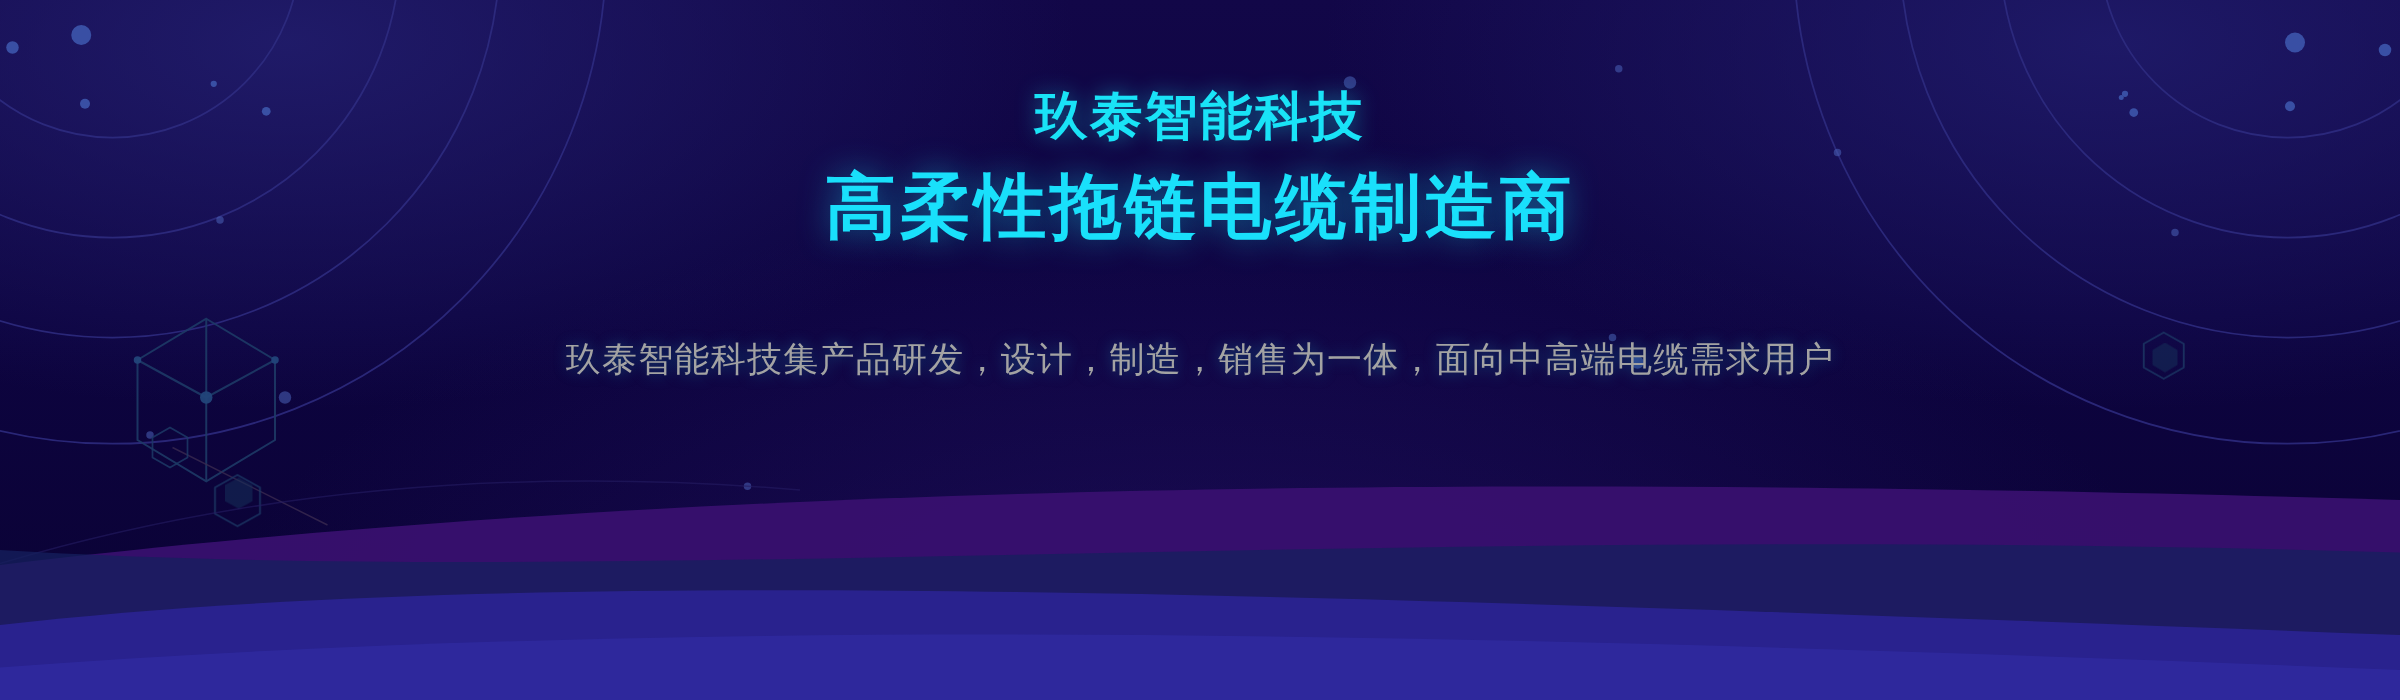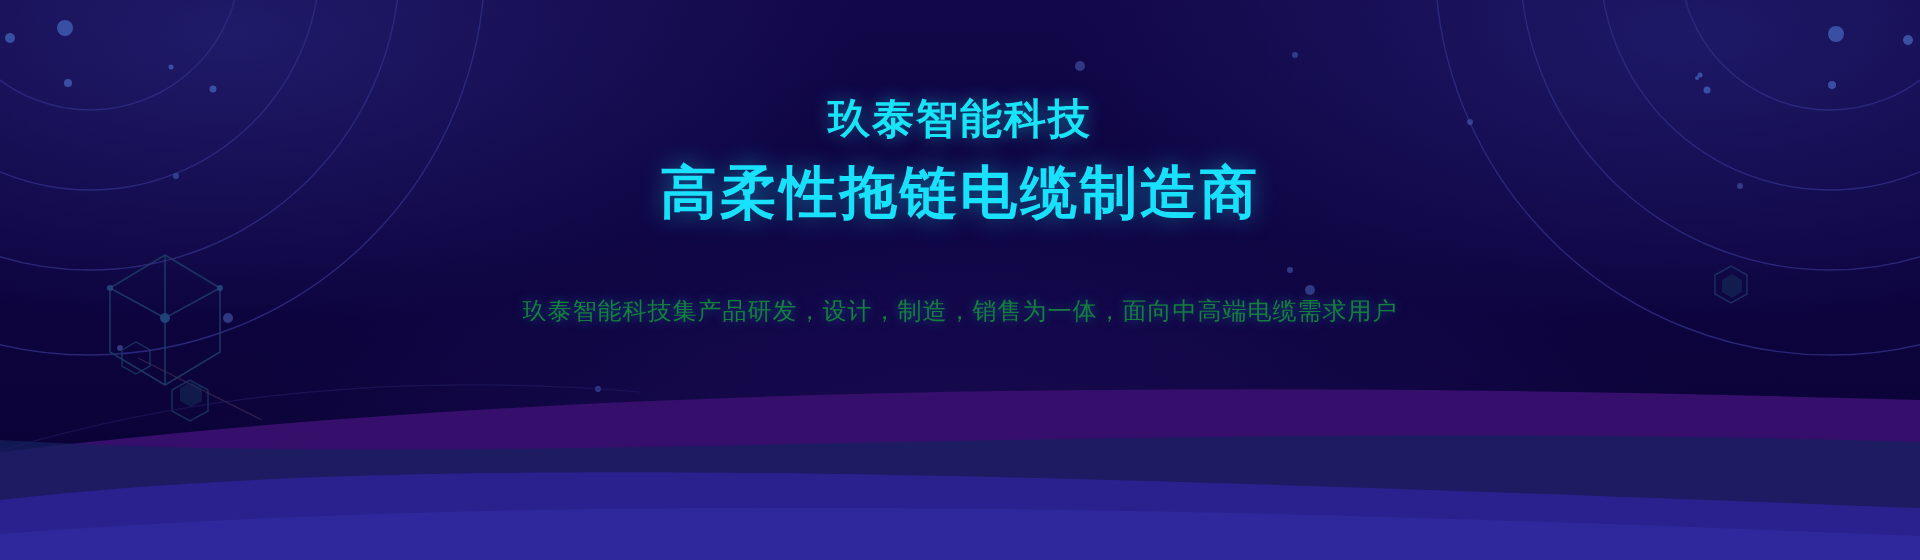--- a/index.html
+++ b/index.html
@@ -38,21 +38,21 @@
   .content {
     position: absolute;
     left: 0;
     top: 0;
     width: 1920px;
     height: 560px;
     display: flex;
     flex-direction: column;
     align-items: center;
     justify-content: flex-start;
-    padding-top: 98px;
+    padding-top: 72px;
     box-sizing: border-box;
     z-index: 5;
   }
   .eyebrow {
     font-size: 42px;
     line-height: 1;
     font-weight: bold;
     color: #19e3f7;
     letter-spacing: 2px;
     text-shadow: 0 0 18px rgba(25,227,247,0.45);
@@ -63,24 +63,24 @@
     font-size: 57px;
     line-height: 1;
     font-weight: bold;
     color: #19e0fb;
     letter-spacing: 3px;
     text-shadow: 0 0 26px rgba(25,224,251,0.45);
     white-space: nowrap;
   }
   .subtitle {
     margin-top: 38px;
-    font-size: 24px;
+    font-size: 28px;
     line-height: 1.2;
     font-weight: normal;
-    color: #15803d;
+    color: #a3a3a3;
     letter-spacing: 1px;
     text-shadow: 0 0 12px rgba(31,216,240,0.35);
     white-space: nowrap;
   }
 </style>
 </head>
 <body>
 
 <div id="banner">
 

